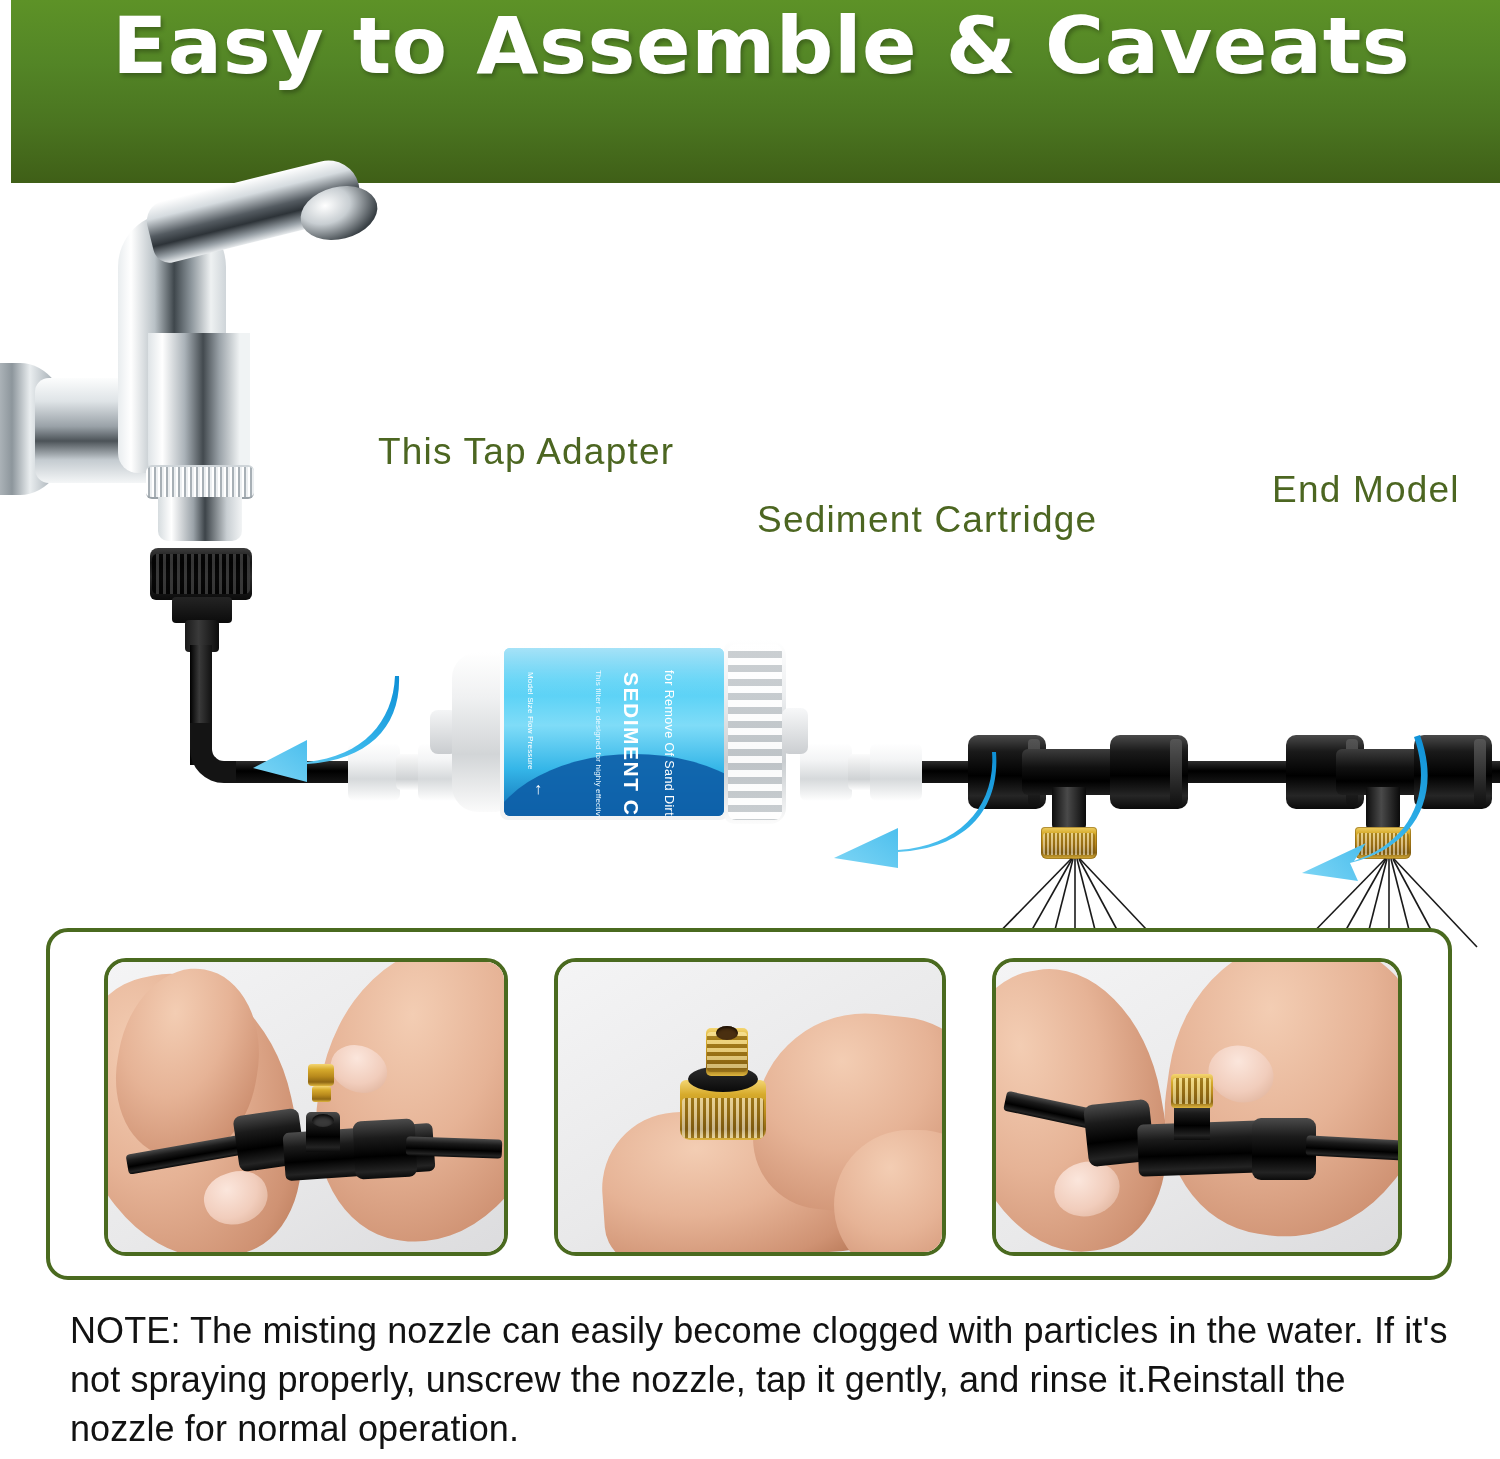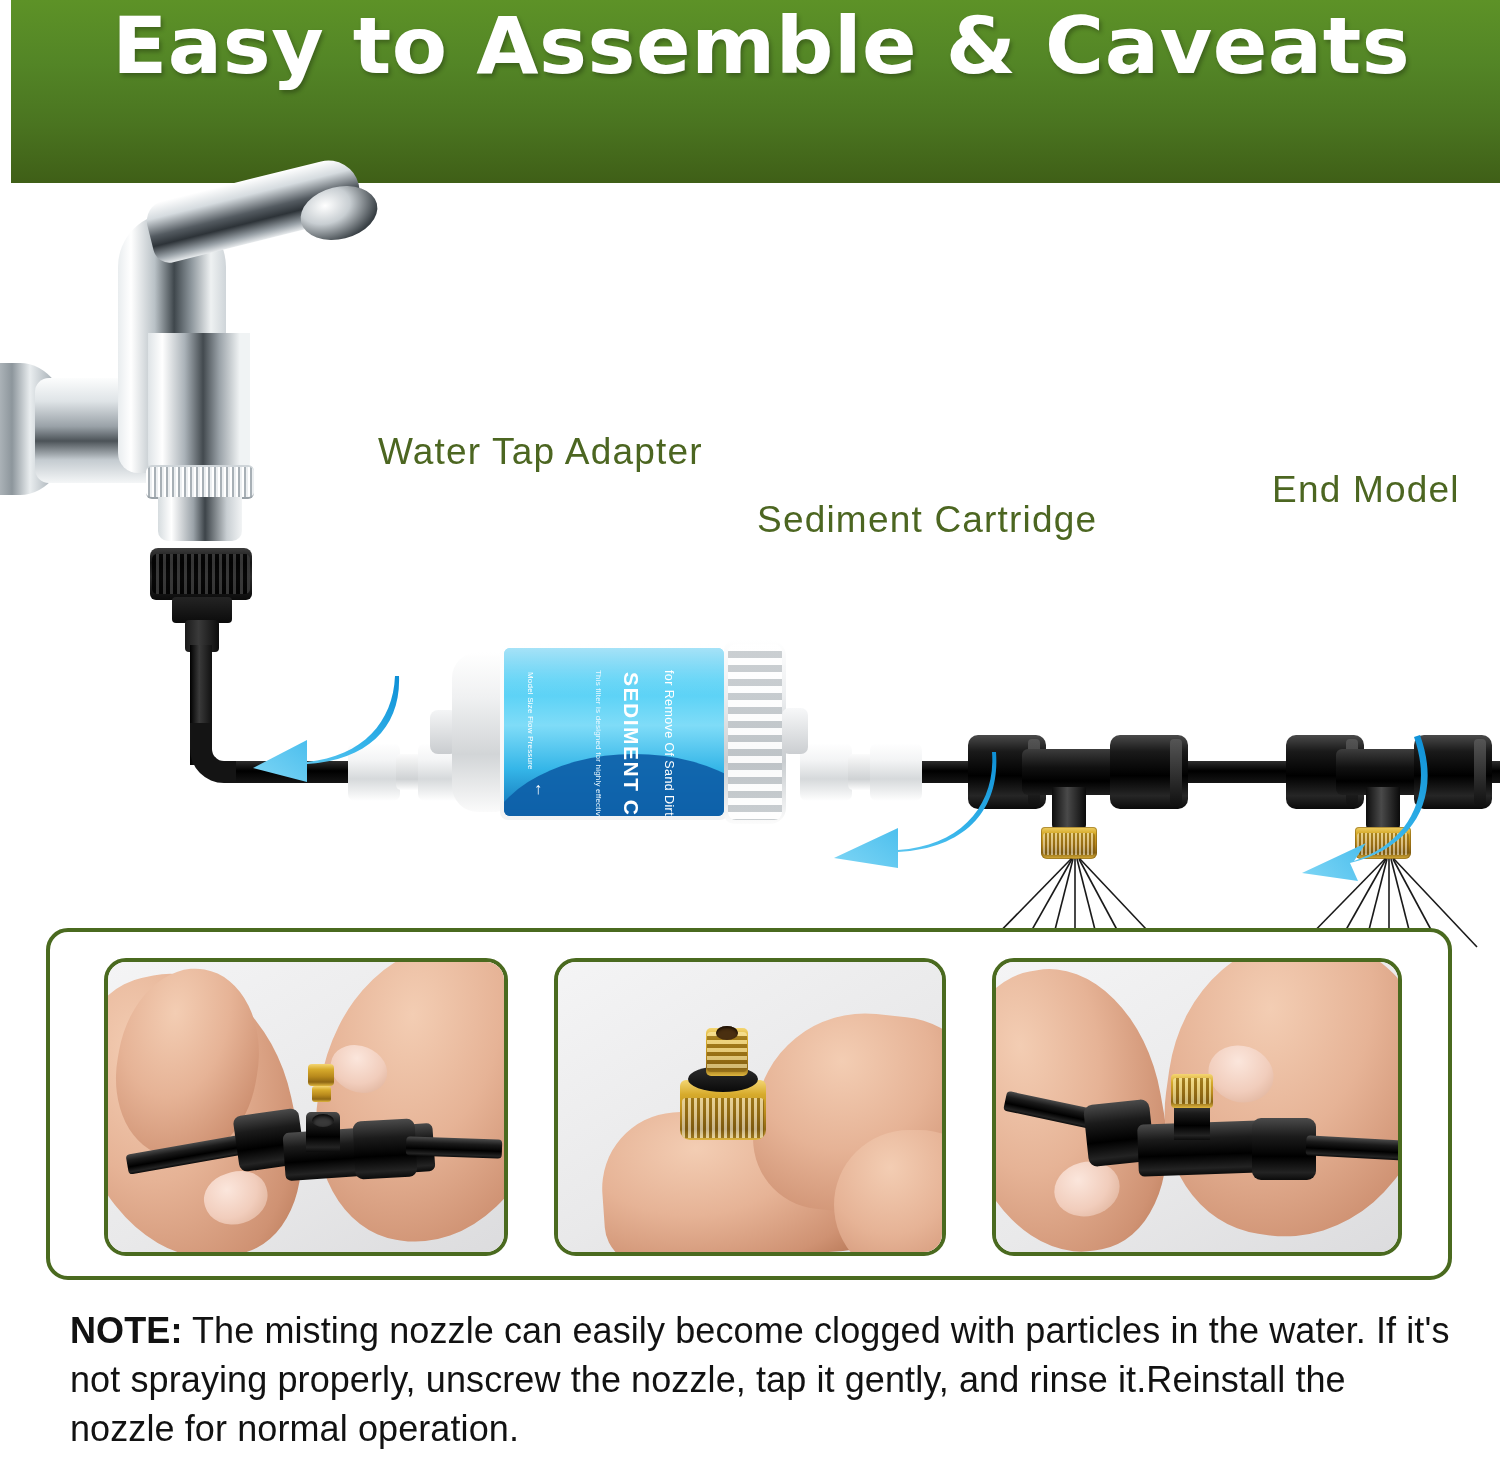--- a/index.html
+++ b/index.html
@@ -316,34 +316,34 @@
     background: linear-gradient(180deg,#f4d673 0%,#d7ab2c 24%,#b98a1c 56%,#8e6713 82%,#dfb63f 100%);
   }
 
   
   .note {
     position:absolute; left: 70px; top: 1306px; width: 1380px;
     color:#121212;
     font-family:"Liberation Sans", sans-serif;
     font-size: 36px; line-height: 49px; letter-spacing: .1px;
   }
-  .note b { font-weight:700; }
+  .note b { font-weight:400; }
 </style>
 </head>
 <body>
 
 <div id="page">
 
   <div class="banner">
     <div class="banner-title">Easy to Assemble &amp; Caveats</div>
   </div>
 
   <div class="diagram">
 
-    <div class="label" id="lbl-tap">Water Tap Adapter</div>
+    <div class="label" id="lbl-tap">This Tap Adapter</div>
     <div class="label" id="lbl-cart">Sediment Cartridge</div>
     <div class="label" id="lbl-plug">End Model</div>
 
     <div>
       <div class="faucet-wall"></div>
       <div class="faucet-body"></div>
       <div class="faucet-neck"></div>
       <div class="faucet-handle"></div>
       <div class="faucet-handle-tip"></div>
       <div class="faucet-spout"></div>

